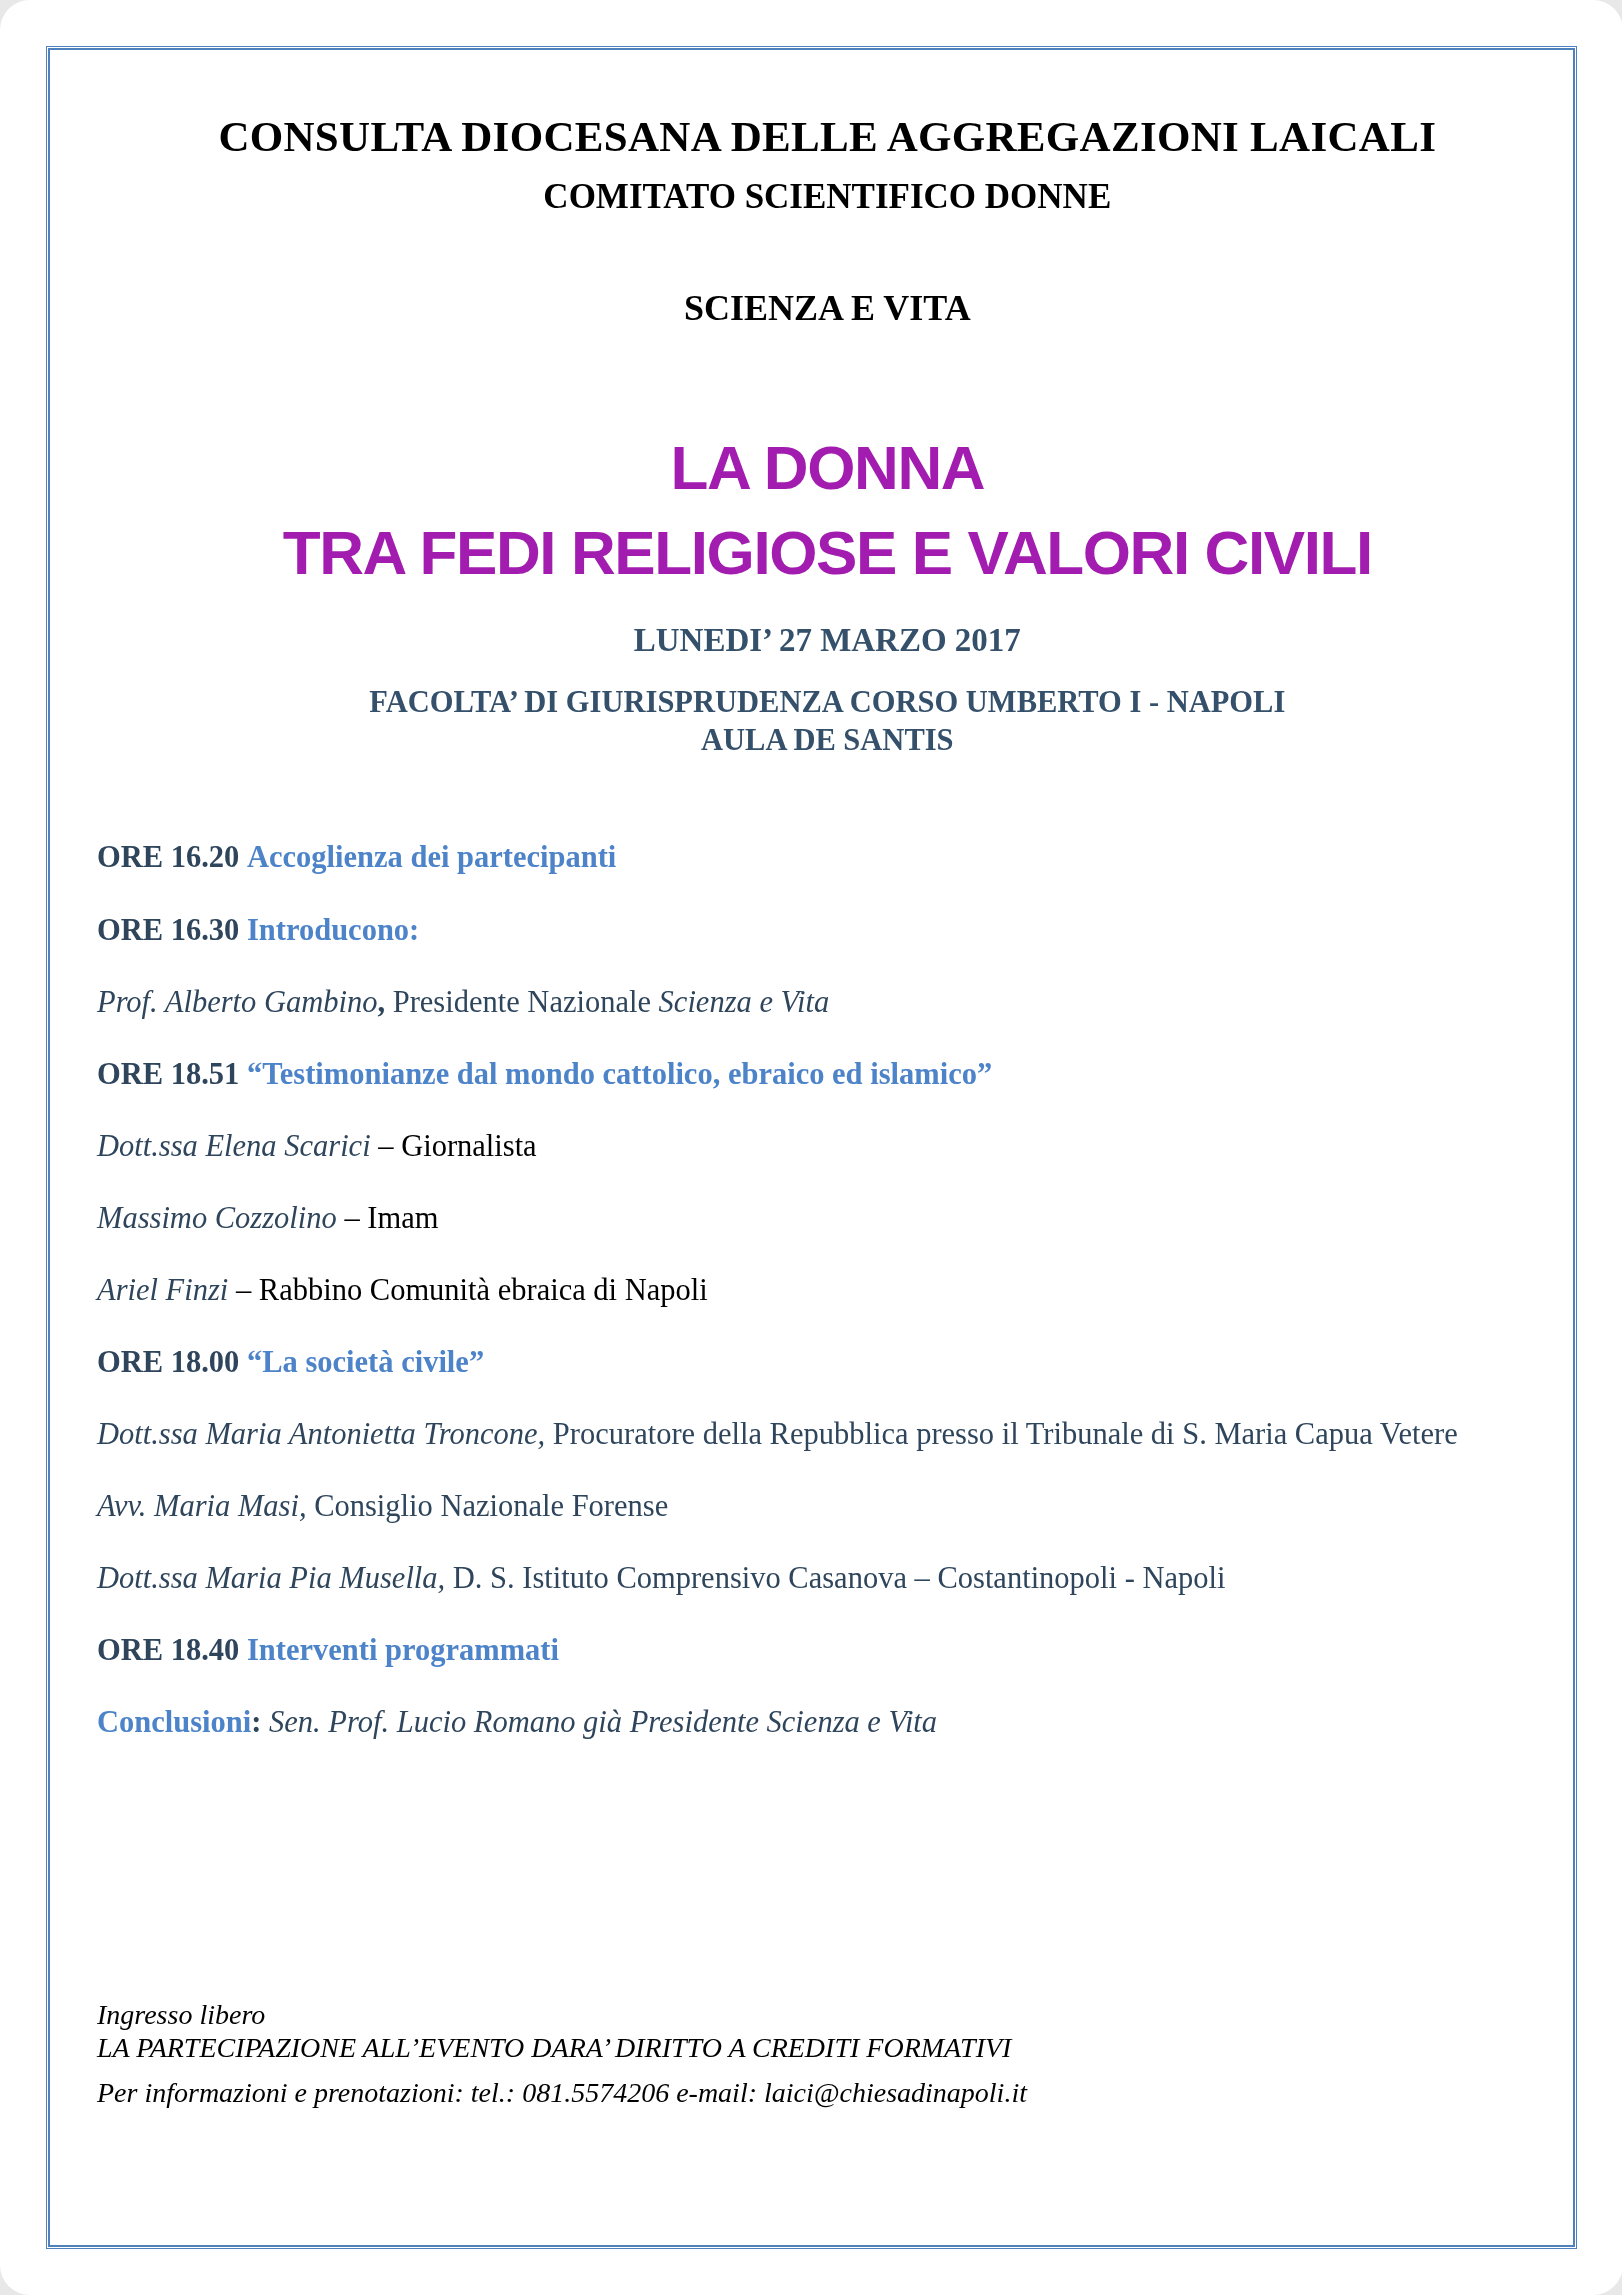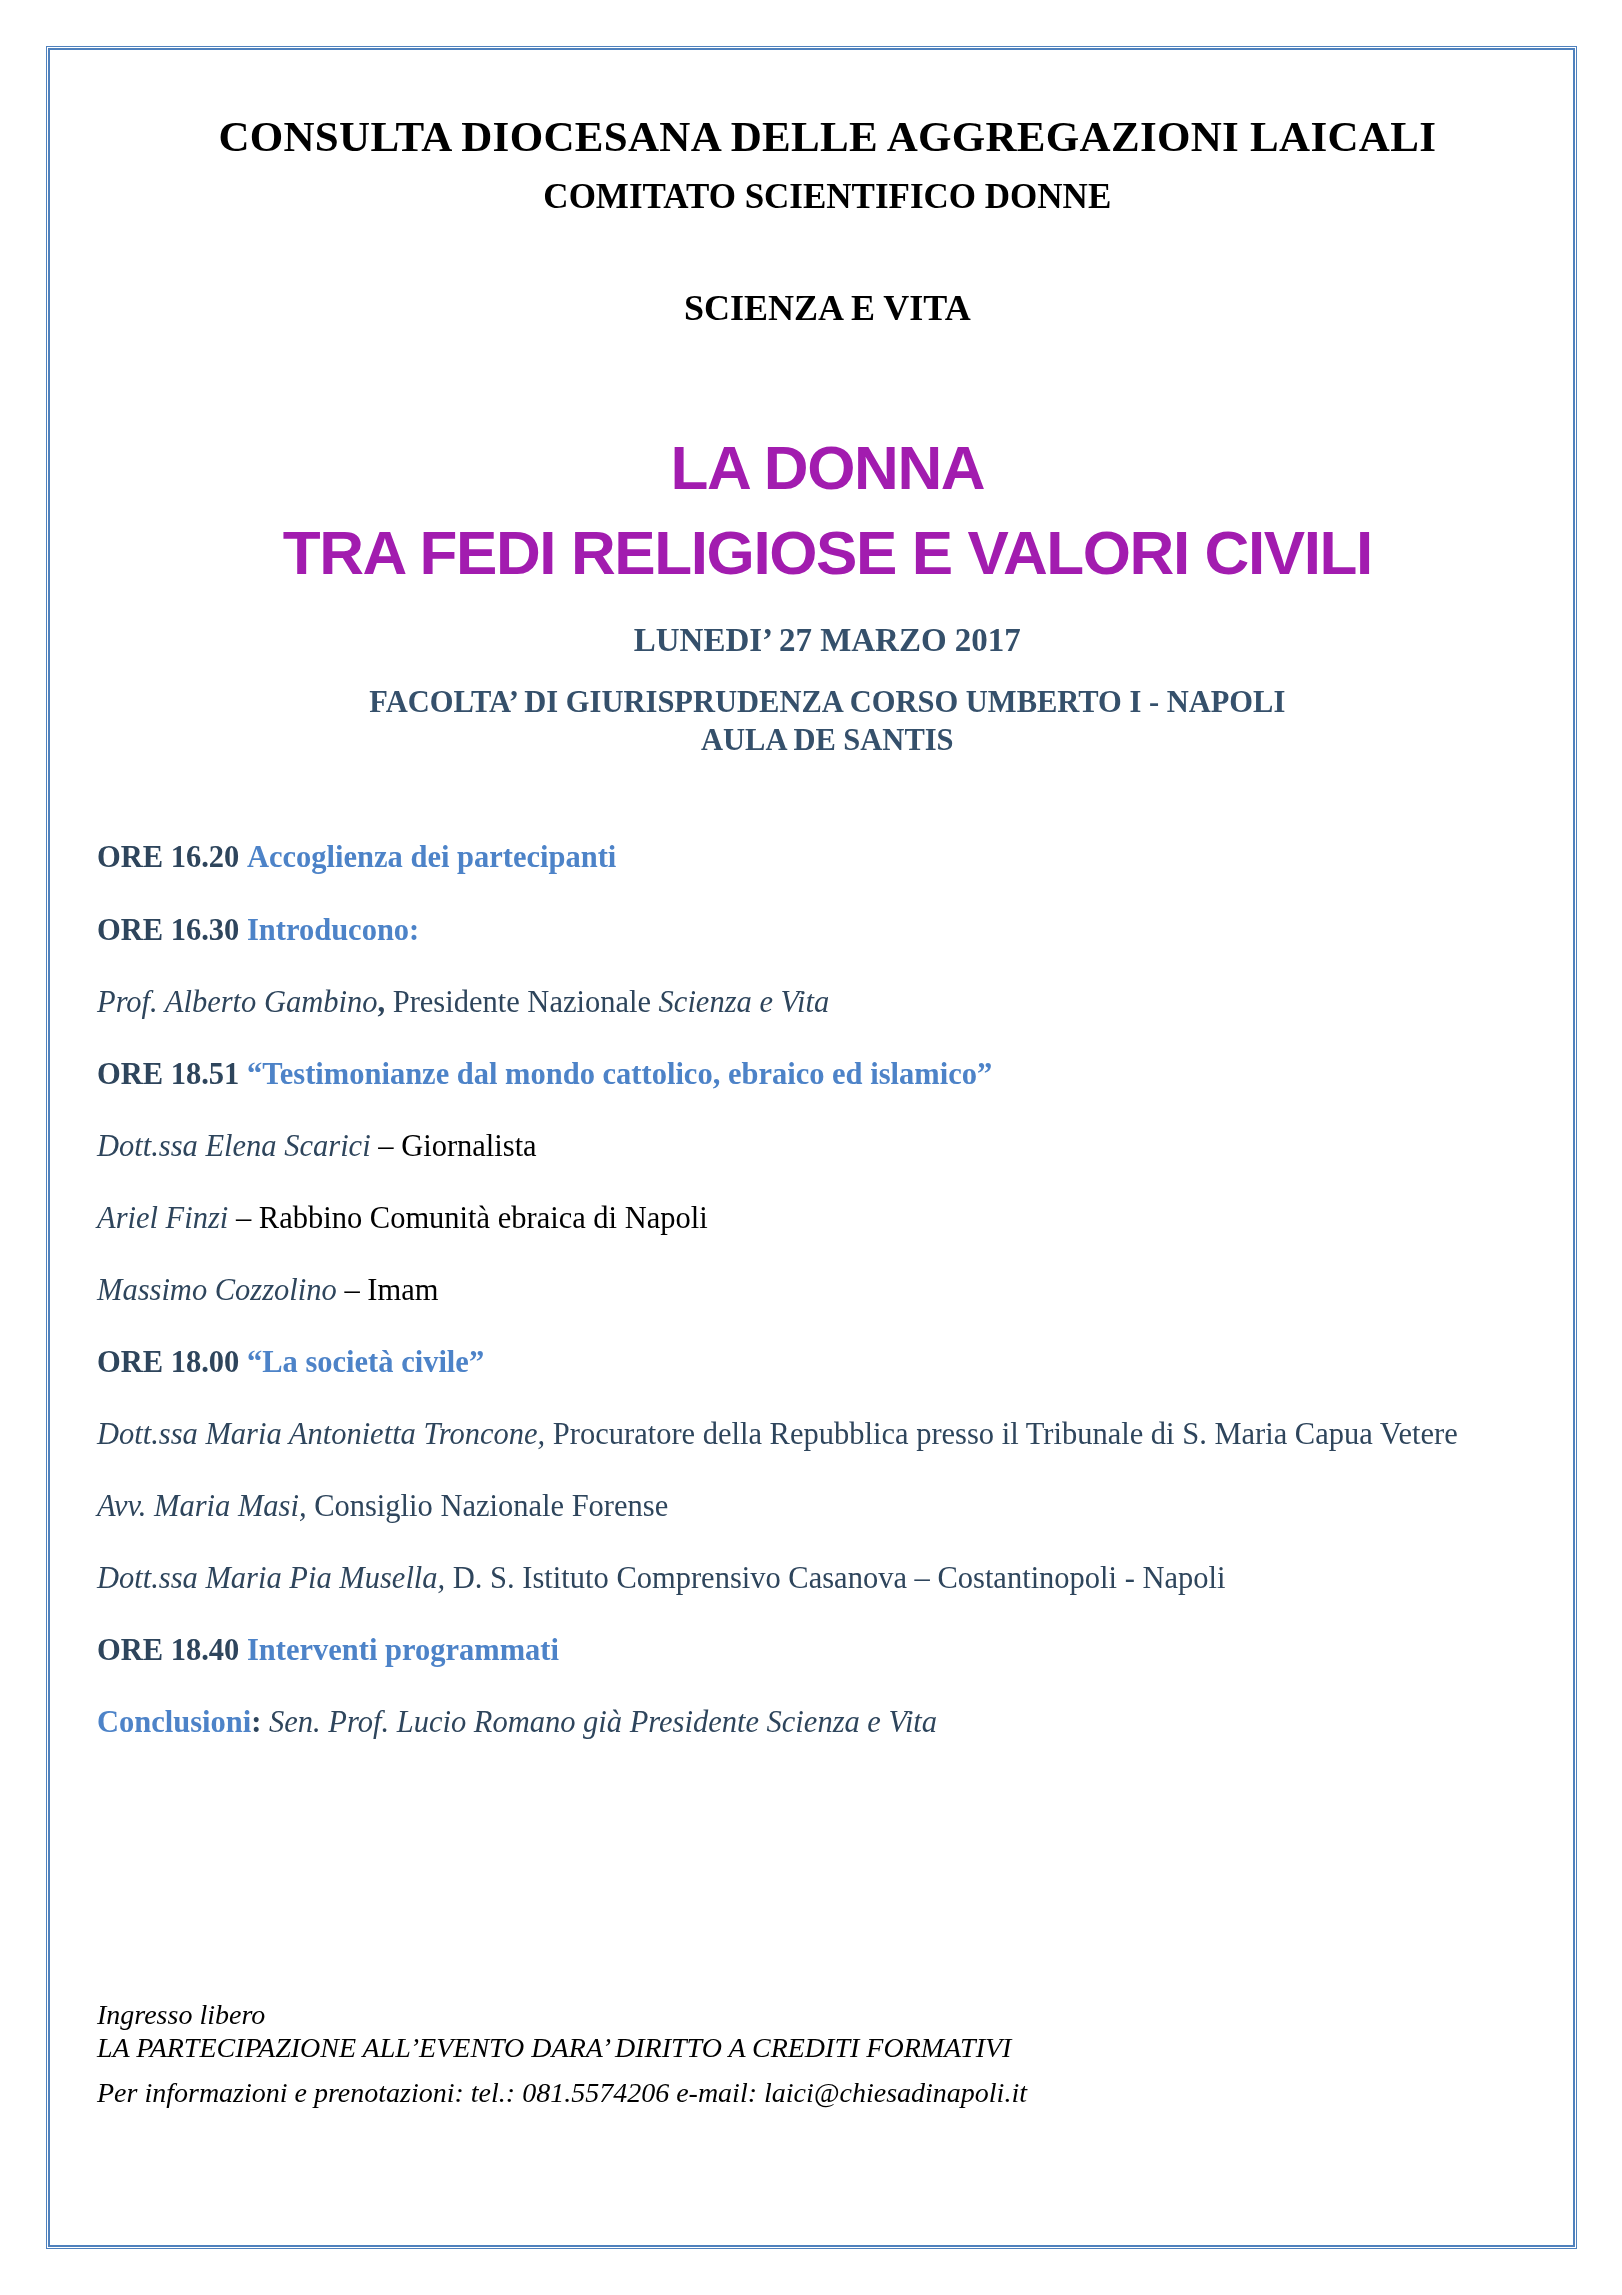--- a/index.html
+++ b/index.html
@@ -4,20 +4,21 @@
 <style>
   html,body { margin:0; padding:0; background:#e8e8e8; }
   .page {
     position:relative;
     width:1623px; height:2295px;
     margin:0 auto;
     background:#ffffff;
     overflow:hidden;
     font-family:"Liberation Serif", serif;
     color:#000;
+    border-radius:30px;
   }
   
   .frame {
     position:absolute; top:46px; left:46px; right:46px; bottom:46px;
     border:1.4px solid #4f81bd;
     pointer-events:none;
   }
   .frame::before {
     content:""; position:absolute; inset:1.4px;
     border:2.8px solid #4f81bd;
@@ -93,23 +94,23 @@
 
       <p class="sched"><span class="time">ORE 16.30</span> <span class="blue">Introducono:</span></p>
 
       <p class="sched"><span class="it">Prof. Alberto Gambino</span><span class="b">, </span><span>Presidente Nazionale </span><span class="it">Scienza e Vita</span></p>
 
 
       <p class="sched"><span class="time">ORE 18.51</span> <span class="blue">“Testimonianze dal mondo cattolico, ebraico ed islamico”</span></p>
 
       <p class="sched"><span class="it">Dott.ssa Elena Scarici</span><span class="blk"> – </span><span class="blk">Giornalista</span></p>
 
+      <p class="sched"><span class="it">Massimo Cozzolino</span><span class="blk"> – </span><span class="blk">Imam</span></p>
+
       <p class="sched"><span class="it">Ariel Finzi</span><span class="blk"> – </span><span class="blk">Rabbino Comunità ebraica di Napoli</span></p>
-
-      <p class="sched"><span class="it">Massimo Cozzolino</span><span class="blk"> – </span><span class="blk">Imam</span></p>
 
       <p class="sched"><span class="time">ORE 18.00</span> <span class="blue">“La società civile”</span></p>
 
       <p class="sched"><span class="it">Dott.ssa Maria Antonietta Troncone</span><span class="it">, </span><span>Procuratore della Repubblica presso il Tribunale di S. Maria Capua Vetere</span></p>
 
       <p class="sched"><span class="it">Avv. Maria Masi</span><span class="it">, </span><span>Consiglio Nazionale Forense</span></p>
 
       <p class="sched"><span class="it">Dott.ssa Maria Pia Musella</span><span class="it">, </span><span>D. S. Istituto Comprensivo Casanova – Costantinopoli - Napoli</span></p>
 
       <p class="sched"><span class="time">ORE 18.40</span> <span class="blue">Interventi programmati</span></p>

